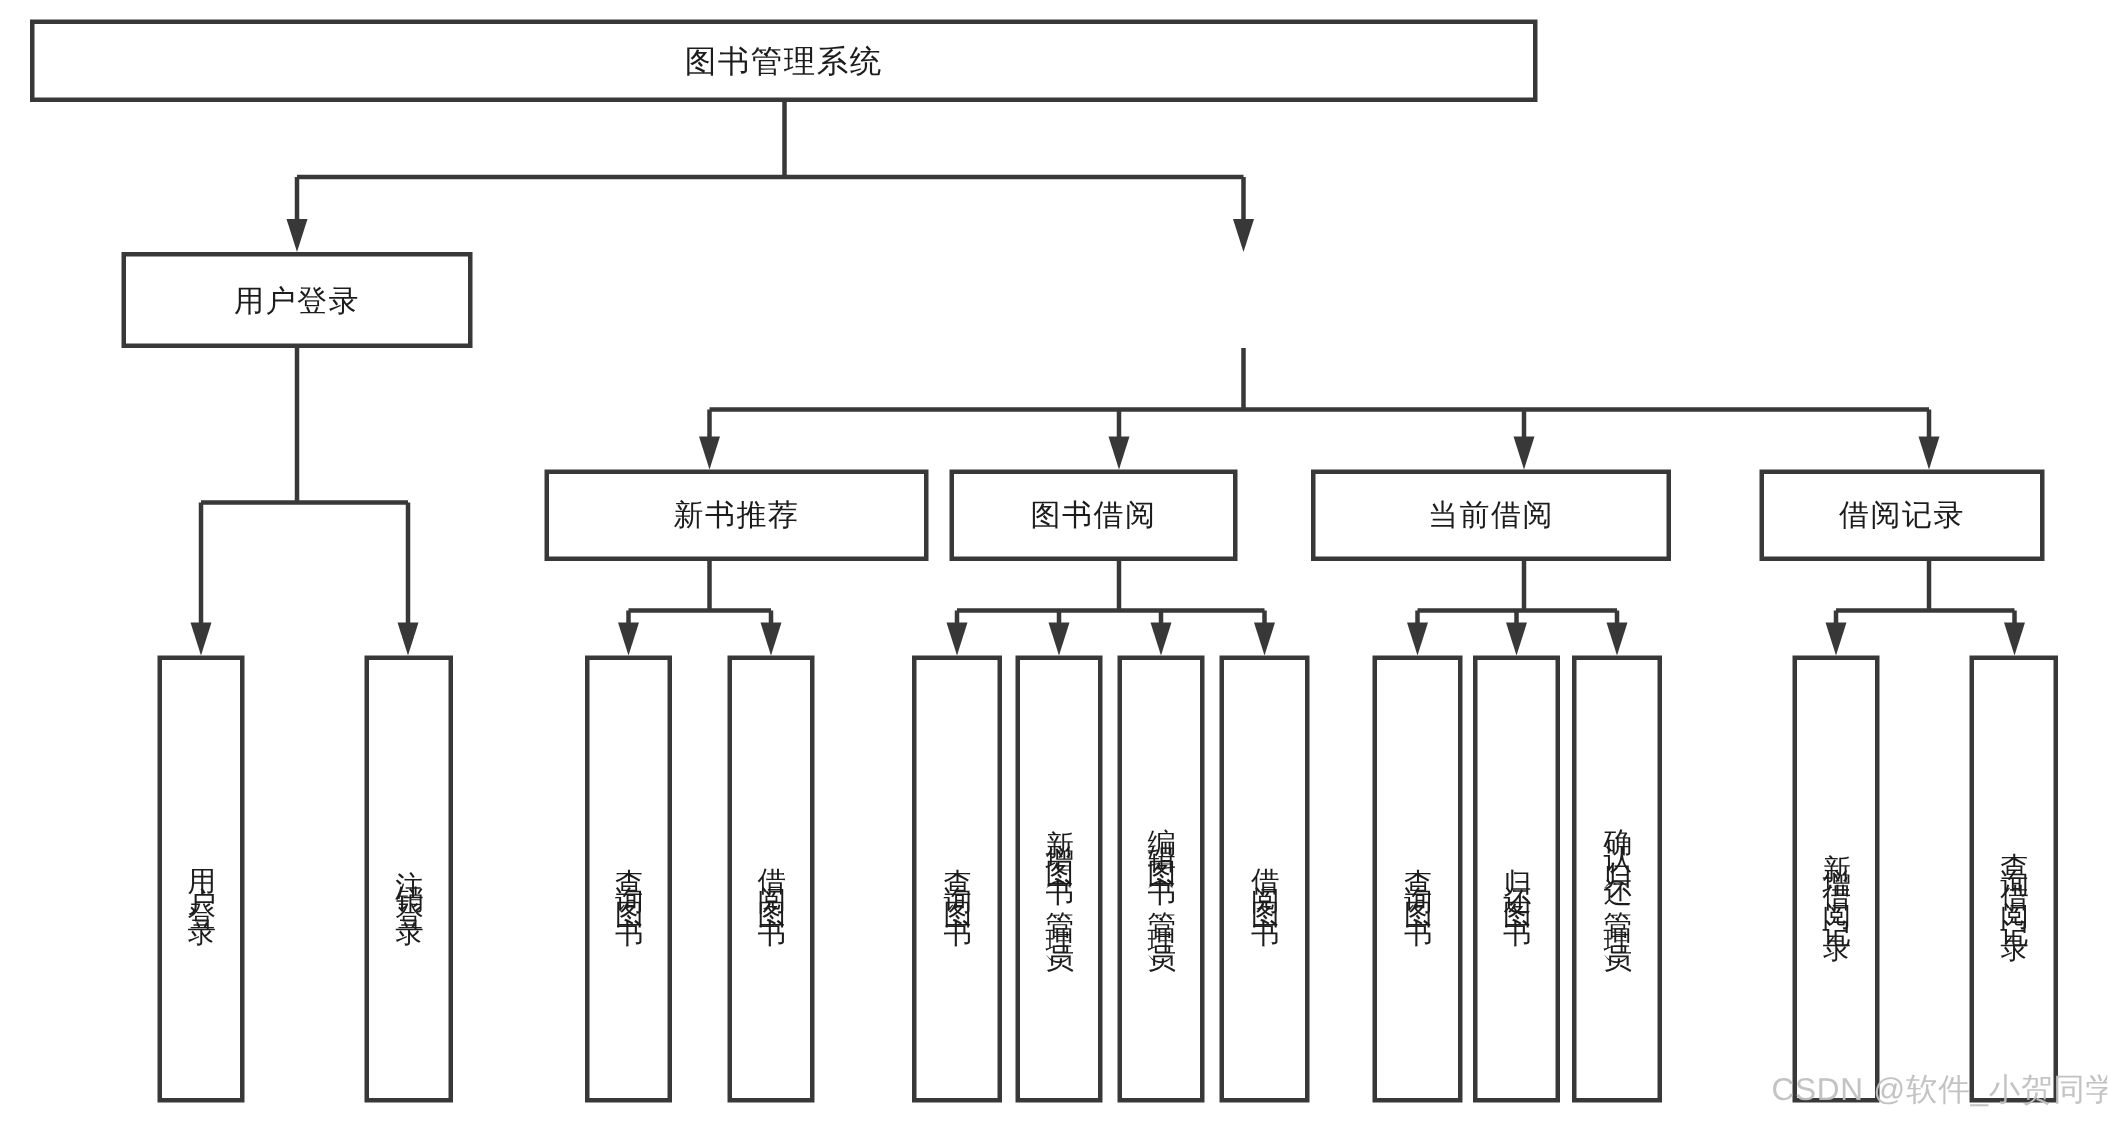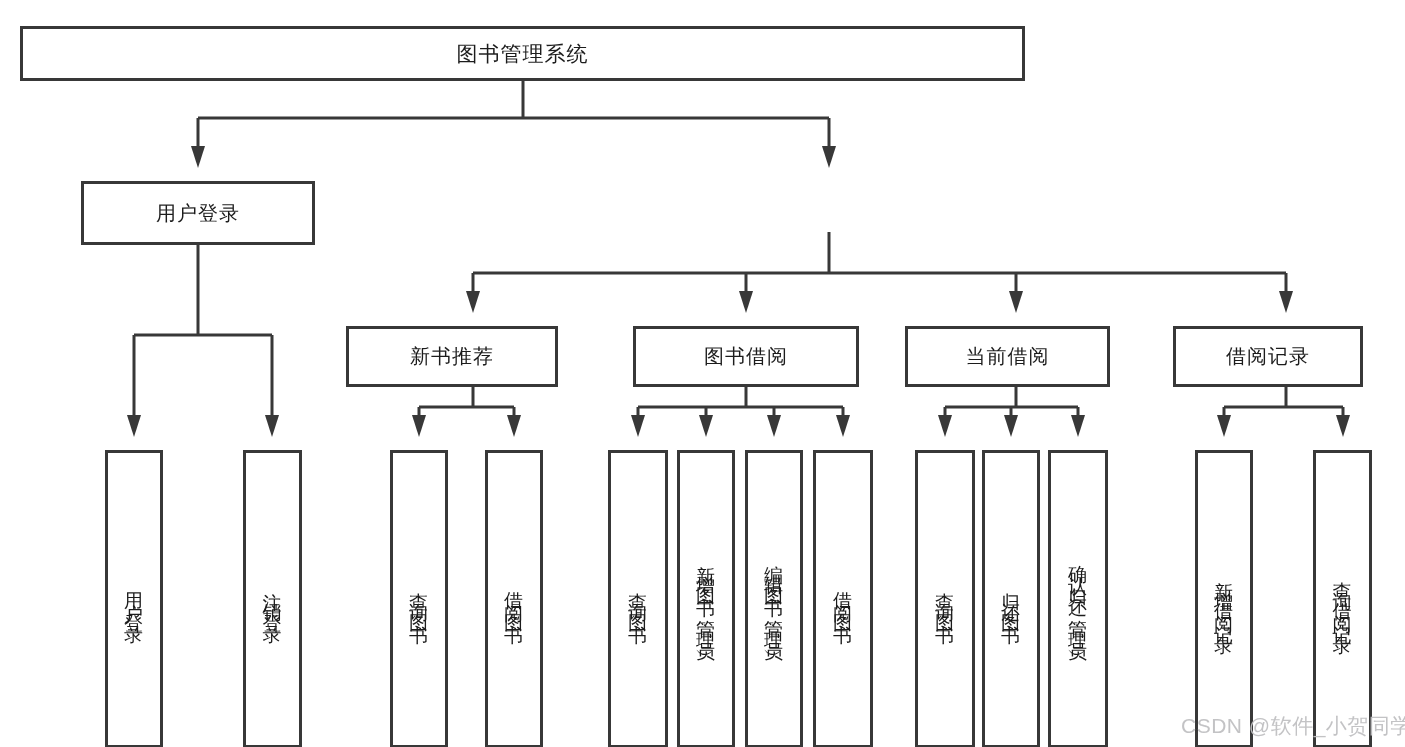--- a/index.html
+++ b/index.html
@@ -12,21 +12,20 @@
   }
   #wires{position:absolute;left:0;top:0;z-index:1;}
   .box{
     position:absolute;
     box-sizing:border-box;
     background:#ffffff;
     border:3px solid #383838;
     display:flex;align-items:center;justify-content:center;
     color:#1c1c1c;
     z-index:2;
-    margin-top:13px;
   }
   .box.h span{
     font-size:20px;
     letter-spacing:1px;
     white-space:nowrap;
   }
   .box.root span{font-size:21px;}
   .box.v span{
     writing-mode:vertical-rl;
     text-orientation:mixed;
@@ -90,27 +89,27 @@
   </svg>
 
   <div class="box h root" style="left:20px;top:13px;width:1005px;height:55px">
     <span>图书管理系统</span>
   </div>
 
   <div class="box h" style="left:81px;top:168px;width:234px;height:64px">
     <span>用户登录</span>
   </div>
 
-  <div class="box h" style="left:346px;top:313px;width:212px;height:61px">
+  <div class="box h" style="left:363px;top:313px;width:256px;height:61px">
     <span>新书推荐</span>
   </div>
-  <div class="box h" style="left:633px;top:313px;width:226px;height:61px">
+  <div class="box h" style="left:633px;top:313px;width:192px;height:61px">
     <span>图书借阅</span>
   </div>
-  <div class="box h" style="left:905px;top:313px;width:205px;height:61px">
+  <div class="box h" style="left:874px;top:313px;width:240px;height:61px">
     <span>当前借阅</span>
   </div>
   <div class="box h" style="left:1173px;top:313px;width:190px;height:61px">
     <span>借阅记录</span>
   </div>
 
   <div class="box v" style="left:105px;top:437px;width:58px;height:298px">
     <span>用户登录</span>
   </div>
   <div class="box v" style="left:243px;top:437px;width:59px;height:298px">

